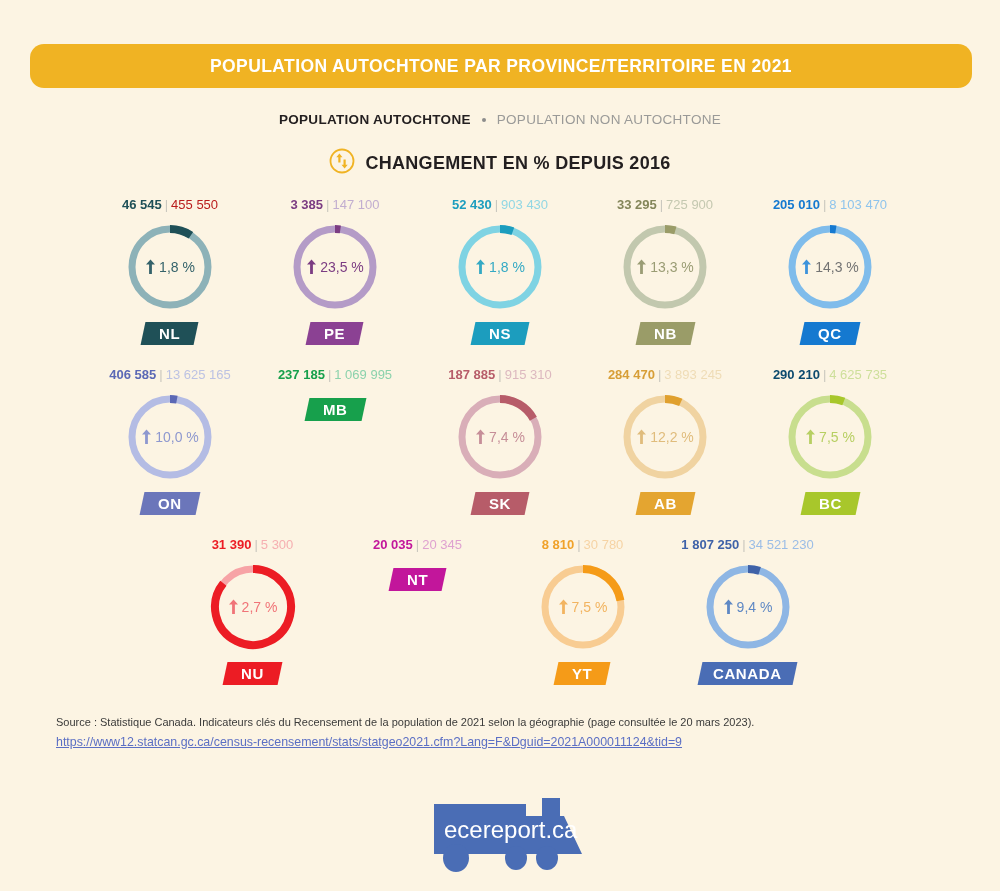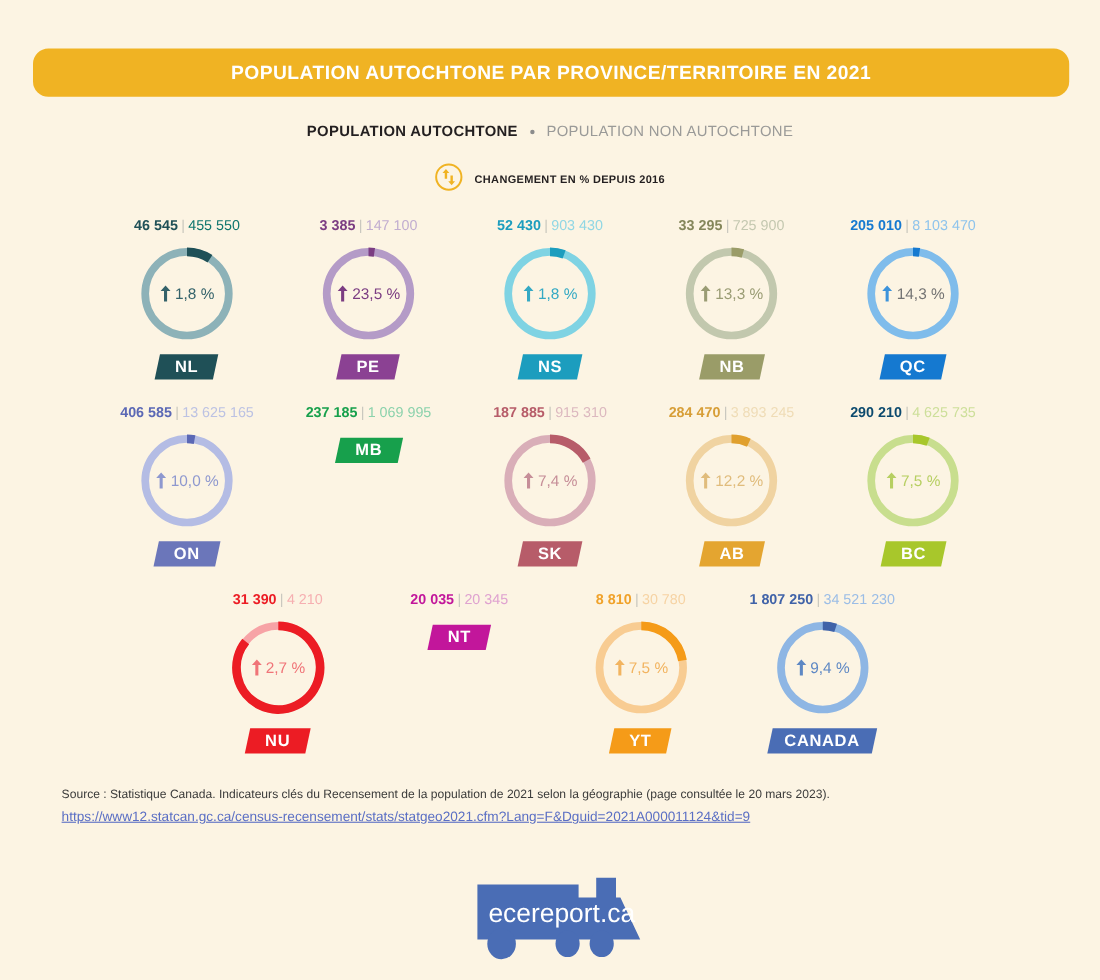--- a/index.html
+++ b/index.html
@@ -73,21 +73,21 @@
     position: absolute;
     left: 0;
     top: 148px;
     width: 1000px;
     display: flex;
     align-items: center;
     justify-content: center;
     gap: 10px;
   }
   .legend-change-label {
-    font-size: 10px;
+    font-size: 18px;
     font-weight: bold;
     color: #231F20;
     letter-spacing: 0.3px;
     text-transform: uppercase;
   }
 
   
   .grid {
     position: absolute;
     left: 0;
@@ -215,21 +215,21 @@
       <path d="M9.3 14.5 L9.3 9.2 L7.3 9.2 L10.4 5.6 L13.5 9.2 L11.5 9.2 L11.5 14.5 Z" fill="#F0B323"></path>
       <path d="M14.5 11.5 L14.5 16.8 L12.5 16.8 L15.6 20.4 L18.7 16.8 L16.7 16.8 L16.7 11.5 Z" fill="#F0B323"></path>
     </svg>
   </span>
   <span class="legend-change-label">CHANGEMENT EN % DEPUIS 2016</span>
 </div>
 
 <div class="grid">
   <div class="grid-row" id="row-0">
       <div class="card">
-        <div class="card-numbers"><span class="num-indigenous" style="color: rgb(31, 80, 87);">46 545</span><span class="num-sep">|</span><span class="num-other" style="color: #0f766e;">455 550</span></div>
+        <div class="card-numbers"><span class="num-indigenous" style="color: rgb(31, 80, 87);">46 545</span><span class="num-sep">|</span><span class="num-other" style="color: #b91c1c;">455 550</span></div>
         <div class="donut-wrap">
           <svg width="94" height="94" viewBox="0 0 94 94">
             <circle cx="47" cy="47" r="38" fill="none" stroke="#8DB2B8" stroke-width="7"></circle>
             <path d="M 47 9 A 38 38 0 0 1 67.90276224801488 15.265562390315413" fill="none" stroke="#1F5057" stroke-width="8" stroke-linecap="butt"></path>
           </svg>
           <div class="donut-center">
             <svg width="11" height="16" viewBox="0 0 11 16" class="pct-arrow">
               <path d="M4.1 15 L4.1 5.6 L1 5.6 L5.5 0.6 L10 5.6 L6.9 5.6 L6.9 15 Z" fill="#34626A"></path>
             </svg>
             <span class="pct-text" style="color: rgb(52, 98, 106);">1,8 %</span>
@@ -387,21 +387,21 @@
             <span class="pct-text" style="color: rgb(183, 207, 98);">7,5 %</span>
           </div>
         </div>
         <div class="badge" style="background: rgb(168, 199, 43);">
           <span>BC</span>
         </div>
       </div>
     </div>
   <div class="grid-row row-last" id="row-2">
       <div class="card">
-        <div class="card-numbers"><span class="num-indigenous" style="color: rgb(236, 28, 36);">31 390</span><span class="num-sep">|</span><span class="num-other" style="color: rgb(246, 175, 177);">4 210</span></div>
+        <div class="card-numbers"><span class="num-indigenous" style="color: rgb(236, 28, 36);">31 390</span><span class="num-sep">|</span><span class="num-other" style="color: rgb(246, 175, 177);">5 300</span></div>
         <div class="donut-wrap">
           <svg width="94" height="94" viewBox="0 0 94 94">
             <circle cx="47" cy="47" r="38" fill="none" stroke="#F7A3A6" stroke-width="7"></circle>
             <path d="M 47 9 A 38 38 0 1 1 17.373524646587136 23.20353055317617" fill="none" stroke="#EC1C24" stroke-width="8" stroke-linecap="butt"></path>
           </svg>
           <div class="donut-center">
             <svg width="11" height="16" viewBox="0 0 11 16" class="pct-arrow">
               <path d="M4.1 15 L4.1 5.6 L1 5.6 L5.5 0.6 L10 5.6 L6.9 5.6 L6.9 15 Z" fill="#F07478"></path>
             </svg>
             <span class="pct-text" style="color: rgb(240, 116, 120);">2,7 %</span>

